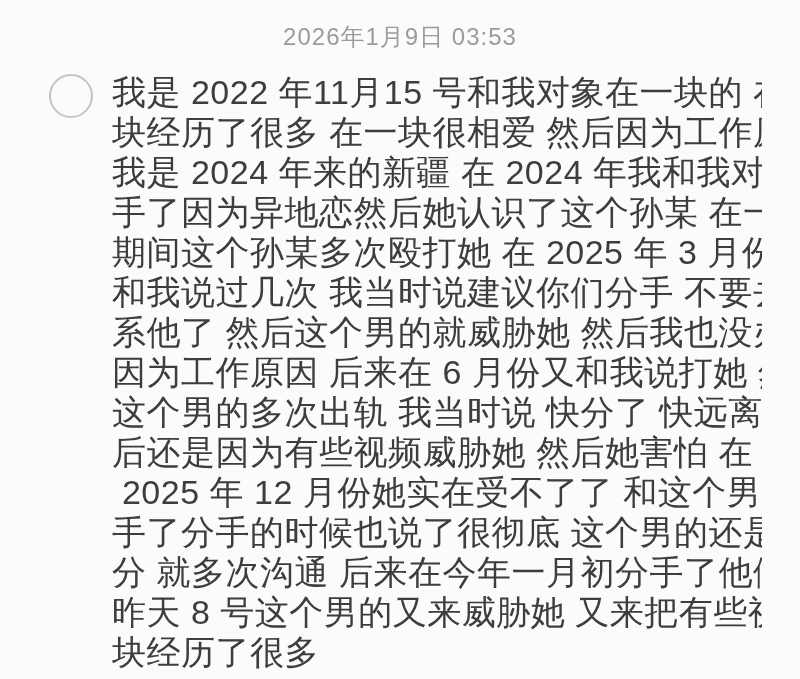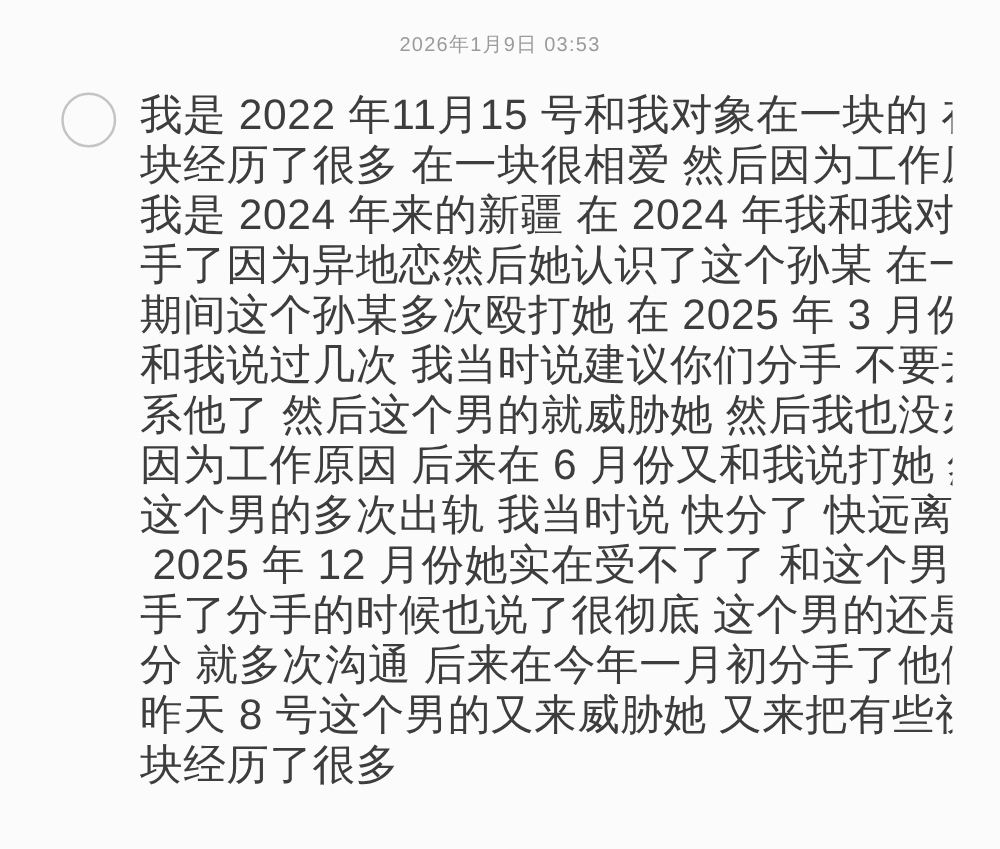--- a/index.html
+++ b/index.html
@@ -15,21 +15,21 @@
     height: 679px;
     background: #fbfbfb;
     overflow: hidden;
   }
   .timestamp {
     position: absolute;
     top: 22px;
     left: 0;
     width: 100%;
     text-align: center;
-    font-size: 16px;
+    font-size: 24px;
     line-height: 30px;
     color: #9b9b9b;
     letter-spacing: 1px;
     white-space: pre;
   }
   .message-row {
     position: absolute;
     top: 72px;
     left: 0;
     width: 100%;
@@ -73,20 +73,21 @@
     <div class="message-text">
         <div class="line">我是 2022 年11月15 号和我对象在一块的 在一</div>
         <div class="line">块经历了很多 在一块很相爱 然后因为工作原因</div>
         <div class="line">我是 2024 年来的新疆 在 2024 年我和我对象分</div>
         <div class="line">手了因为异地恋然后她认识了这个孙某 在一块</div>
         <div class="line">期间这个孙某多次殴打她 在 2025 年 3 月份来</div>
         <div class="line">和我说过几次 我当时说建议你们分手 不要去联</div>
         <div class="line">系他了 然后这个男的就威胁她 然后我也没办法</div>
         <div class="line">因为工作原因 后来在 6 月份又和我说打她 然后</div>
         <div class="line">这个男的多次出轨 我当时说 快分了 快远离 然</div>
+        <div class="line">后还是因为有些视频威胁她 然后她害怕 在</div>
         <div class="line"> 2025 年 12 月份她实在受不了了 和这个男的分</div>
         <div class="line">手了分手的时候也说了很彻底 这个男的还是不</div>
         <div class="line">分 就多次沟通 后来在今年一月初分手了他俩</div>
         <div class="line">昨天 8 号这个男的又来威胁她 又来把有些视频</div>
         <div class="line">块经历了很多</div>
       </div>
   </div>
 </div>
 
 </body></html>

